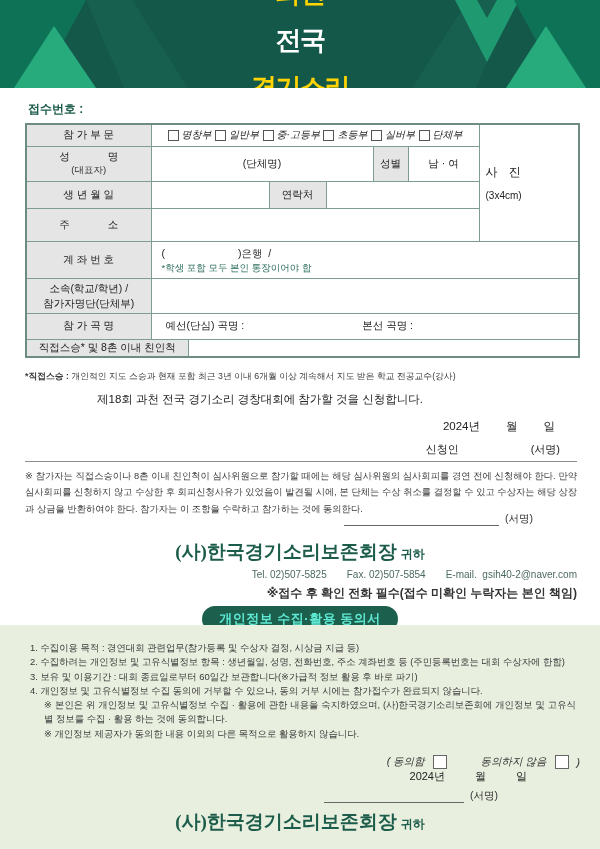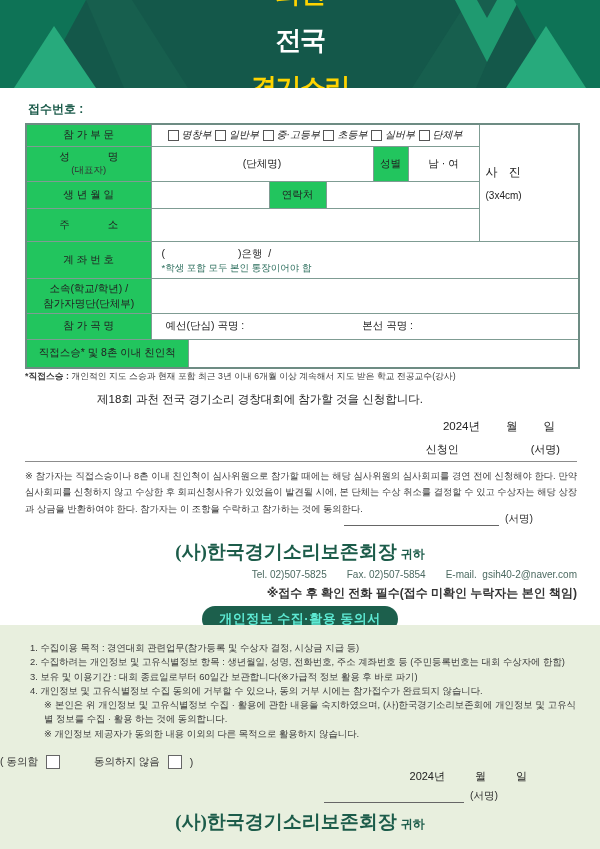--- a/index.html
+++ b/index.html
@@ -15,24 +15,24 @@
   .badge { background:#ffffff; border-radius:999px; padding:1px 10px 3px; font-size:17px; font-weight:800; color:#14584a; letter-spacing:-0.5px; }
   .badge .num { color:#f05a28; }
   .title-word { font-size:26px; font-weight:800; letter-spacing:-1.5px; }
   .w-yellow { color:#ffd400; }
   .w-white { color:#ffffff; }
   
   .receipt { position:absolute; left:28px; top:101px; font-size:12px; font-weight:700; color:#1a5a49; }
   
   .formtbl { position:absolute; left:25px; top:123px; border-collapse:collapse; table-layout:fixed; width:553px; border:2px solid #6d8c83; }
   .formtbl td { border:1px solid #7f9c93; font-size:10.5px; color:#222; padding:0 6px; vertical-align:middle; background:#fff; }
-  .formtbl .lbl { background:#22c55e; text-align:center; padding:0 2px; }
+  .formtbl .lbl { background:#e5e5e5; text-align:center; padding:0 2px; }
   .pre { white-space:pre; }
   .r1 { height:22px; } .r2 { height:35px; } .r3 { height:27px; } .r4 { height:33px; }
-  .r5 { height:37px; } .r6 { height:35px; } .r7 { height:26px; } .r8 { height:29px; }
+  .r5 { height:37px; } .r6 { height:35px; } .r7 { height:26px; } .r8 { height:18px; }
   .opts { display:flex; justify-content:space-between; align-items:center; padding:0 10px; font-size:10px; }
   .opt { display:inline-flex; align-items:center; gap:3px;font-style:italic; }
   .cb { width:9px; height:9px; border:1px solid #555; background:#fff; display:inline-block; flex:0 0 auto; }
   .center { text-align:center; }
   .sub { font-size:9.5px; color:#333; }
   .acct-line1 { font-size:10.5px; padding:3px 0 1px 4px; }
   .acct-note { font-size:9.5px; color:#2c6e5d; padding-left:4px; }
   .aff { font-size:10.5px; line-height:1.35; }
   .songs { display:flex; align-items:center; padding-left:8px; }
   .songs .final { margin-left:118px; }
@@ -58,21 +58,21 @@
   .org1 { top:539px; font-size:19px; }
   .orgline .hon { font-size:12px; margin-left:4px; }
   .contact { position:absolute; top:569px; right:23px; display:flex; gap:20px; font-size:10px; color:#4c6a61; }
   .contact-note { position:absolute; top:585px; right:23px; font-size:12px; font-weight:700; color:#333; }
   
   .pill { position:absolute; left:202px; top:606px; width:196px; height:26px; background:#1c5f4c; border-radius:14px;
           display:flex; align-items:center; justify-content:center; color:#5eead4; font-size:13px; font-weight:700; letter-spacing:0.5px; }
   .greenbox { position:absolute; left:0; top:625px; width:600px; height:224px; background:#e8efde; }
   .privacy-text { position:absolute; left:30px; top:641px; width:546px; font-size:9.4px; line-height:14.3px; color:#3a3a3a; }
   .privacy-text .conf { margin-left:14px; text-align:justify; }
-  .consent-row { position:absolute; left:0; top:755px; width:580px; display:flex; justify-content:flex-start; align-items:center; gap:8px; font-size:10.5px; color:#333; }
+  .consent-row { position:absolute; left:0; top:755px; width:580px; display:flex; justify-content:flex-end; align-items:center; gap:8px; font-size:10.5px; color:#333;font-style:italic; }
   .consent-row .big-gap { display:inline-block; width:18px; }
   .box { width:12px; height:12px; border:1px solid #666; background:#fff; display:inline-block; }
   .date2 { top:769px; right:73px; gap:30px; font-size:11px; }
   .sig2 { top:789px; right:102px; }
   .sig2 .uline { width:140px; }
   .org2 { top:809px; font-size:19px; }
 </style>
 </head>
 <body>
 

